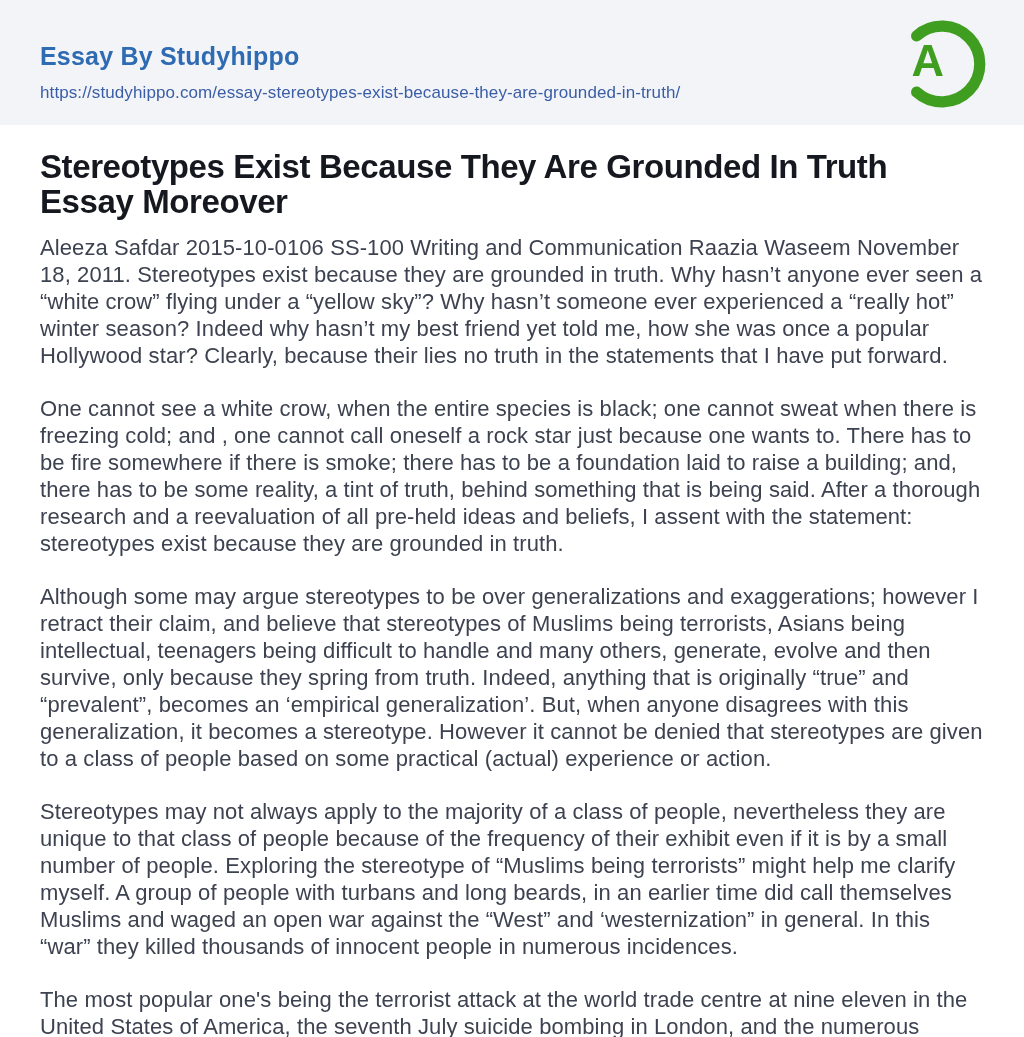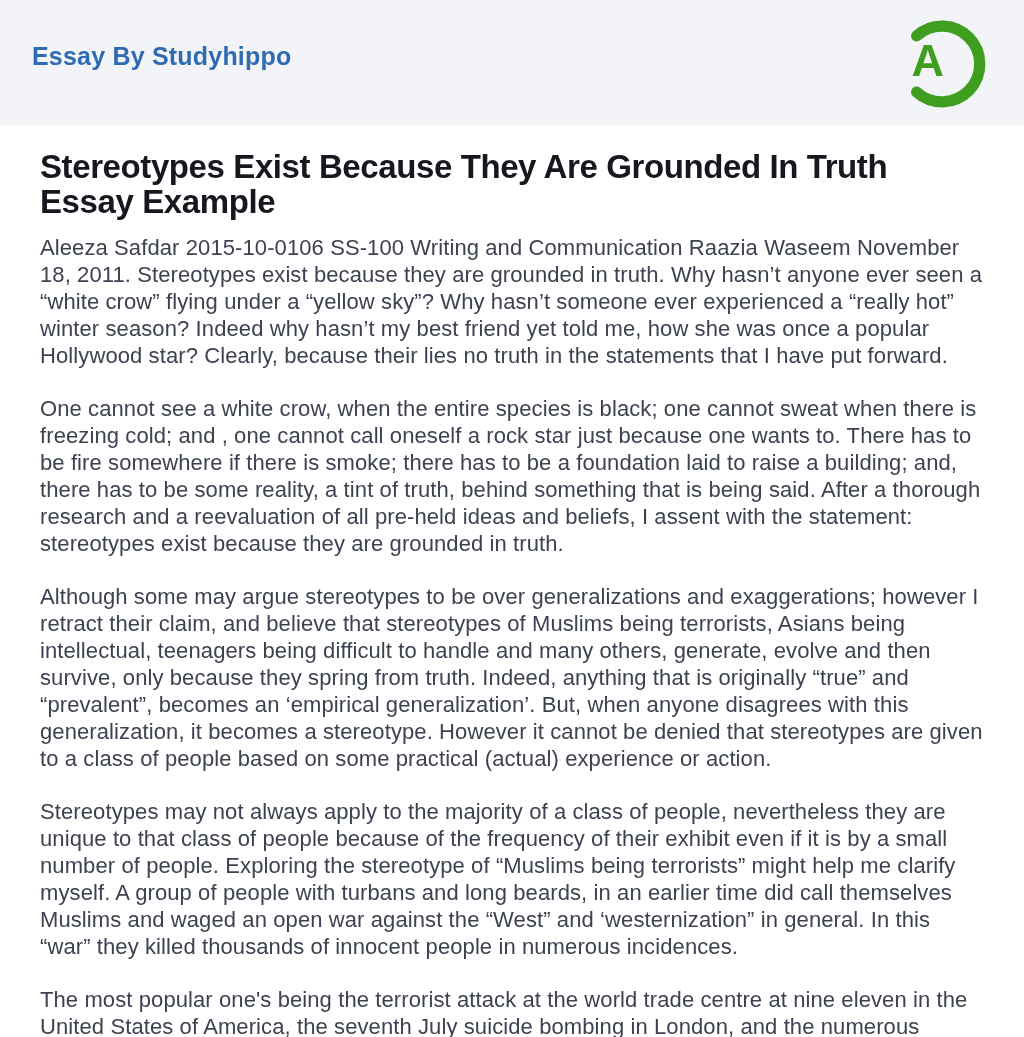--- a/index.html
+++ b/index.html
@@ -16,21 +16,21 @@
     width:1024px;
     min-height:1037px;
     font-family:"Liberation Sans", sans-serif;
     -webkit-font-smoothing:antialiased;
   }
   .page-header{
     position:relative;
     width:100%;
     height:125px;
     background:var(--header-bg);
-    padding:24px 40px 0 32px;
+    padding:24px 40px 0 40px;
   }
   .site-title{
     font-size:25px;
     font-weight:700;
     color:var(--brand-blue);
     letter-spacing:0.2px;
     margin-top:18px;
   }
   .page-url{
     display:inline-block;
@@ -70,30 +70,31 @@
     letter-spacing:0.1px;
     margin-bottom:26px;
   }
 </style>
 </head>
 <body>
 
 <header class="page-header">
   <div class="header-text">
     <div class="site-title">Essay By Studyhippo</div>
+    <a class="page-url">https://studyhippo.com/essay-stereotypes-exist-because-they-are-grounded-in-truth/</a>
   </div>
   <div class="logo">
     <svg viewBox="0 0 90 90" xmlns="http://www.w3.org/2000/svg" aria-hidden="true">
       <path d="M 20.2 17.5 A 37 37 0 1 1 20.2 72.5" fill="none" stroke="currentColor" stroke-width="11" stroke-linecap="round"></path>
       <text x="31" y="57" text-anchor="middle" font-family="Liberation Sans, sans-serif" font-size="44" font-weight="700" fill="currentColor">A</text>
     </svg>
   </div>
 </header>
 
 <main>
-  <h1 class="article-title">Stereotypes Exist Because They Are Grounded In Truth Essay Example</h1>
+  <h1 class="article-title">Stereotypes Exist Because They Are Grounded In Truth Essay Moreover</h1>
   <p class="article-paragraph">Aleeza Safdar 2015-10-0106 SS-100 Writing and Communication Raazia Waseem November 18, 2011. Stereotypes exist because they are grounded in truth. Why hasn’t anyone ever seen a “white crow” flying under a “yellow sky”? Why hasn’t someone ever experienced a “really hot” winter season? Indeed why hasn’t my best friend yet told me, how she was once a popular Hollywood star? Clearly, because their lies no truth in the statements that I have put forward.</p>
   <p class="article-paragraph">One cannot see a white crow, when the entire species is black; one cannot sweat when there is freezing cold; and , one cannot call oneself a rock star just because one wants to. There has to be fire somewhere if there is smoke; there has to be a foundation laid to raise a building; and, there has to be some reality, a tint of truth, behind something that is being said. After a thorough research and a reevaluation of all pre-held ideas and beliefs, I assent with the statement: stereotypes exist because they are grounded in truth.</p>
   <p class="article-paragraph">Although some may argue stereotypes to be over generalizations and exaggerations; however I retract their claim, and believe that stereotypes of Muslims being terrorists, Asians being intellectual, teenagers being difficult to handle and many others, generate, evolve and then survive, only because they spring from truth. Indeed, anything that is originally “true” and “prevalent”, becomes an ‘empirical generalization’. But, when anyone disagrees with this generalization, it becomes a stereotype. However it cannot be denied that stereotypes are given to a class of people based on some practical (actual) experience or action.</p>
   <p class="article-paragraph">Stereotypes may not always apply to the majority of a class of people, nevertheless they are unique to that class of people because of the frequency of their exhibit even if it is by a small number of people. Exploring the stereotype of “Muslims being terrorists” might help me clarify myself. A group of people with turbans and long beards, in an earlier time did call themselves Muslims and waged an open war against the “West” and ‘westernization” in general. In this “war” they killed thousands of innocent people in numerous incidences.</p>
   <p class="article-paragraph">The most popular one's being the terrorist attack at the world trade centre at nine eleven in the United States of America, the seventh July suicide bombing in London, and the numerous suicide bombings and hijacks that are prevalent in Pakistan till today. Indeed, all these have actually been proven to be caused by Muslim radicals. Moreover, several “Madrassas” [religious centers] have been found where young people are being trained for suicide bombing through brainwashing techniques and other methods under supervision of “al-Qaeda” which is an organization run by so called “Muslim Fundamentalists” .</p>
 
 </main>
 
 </body></html>

